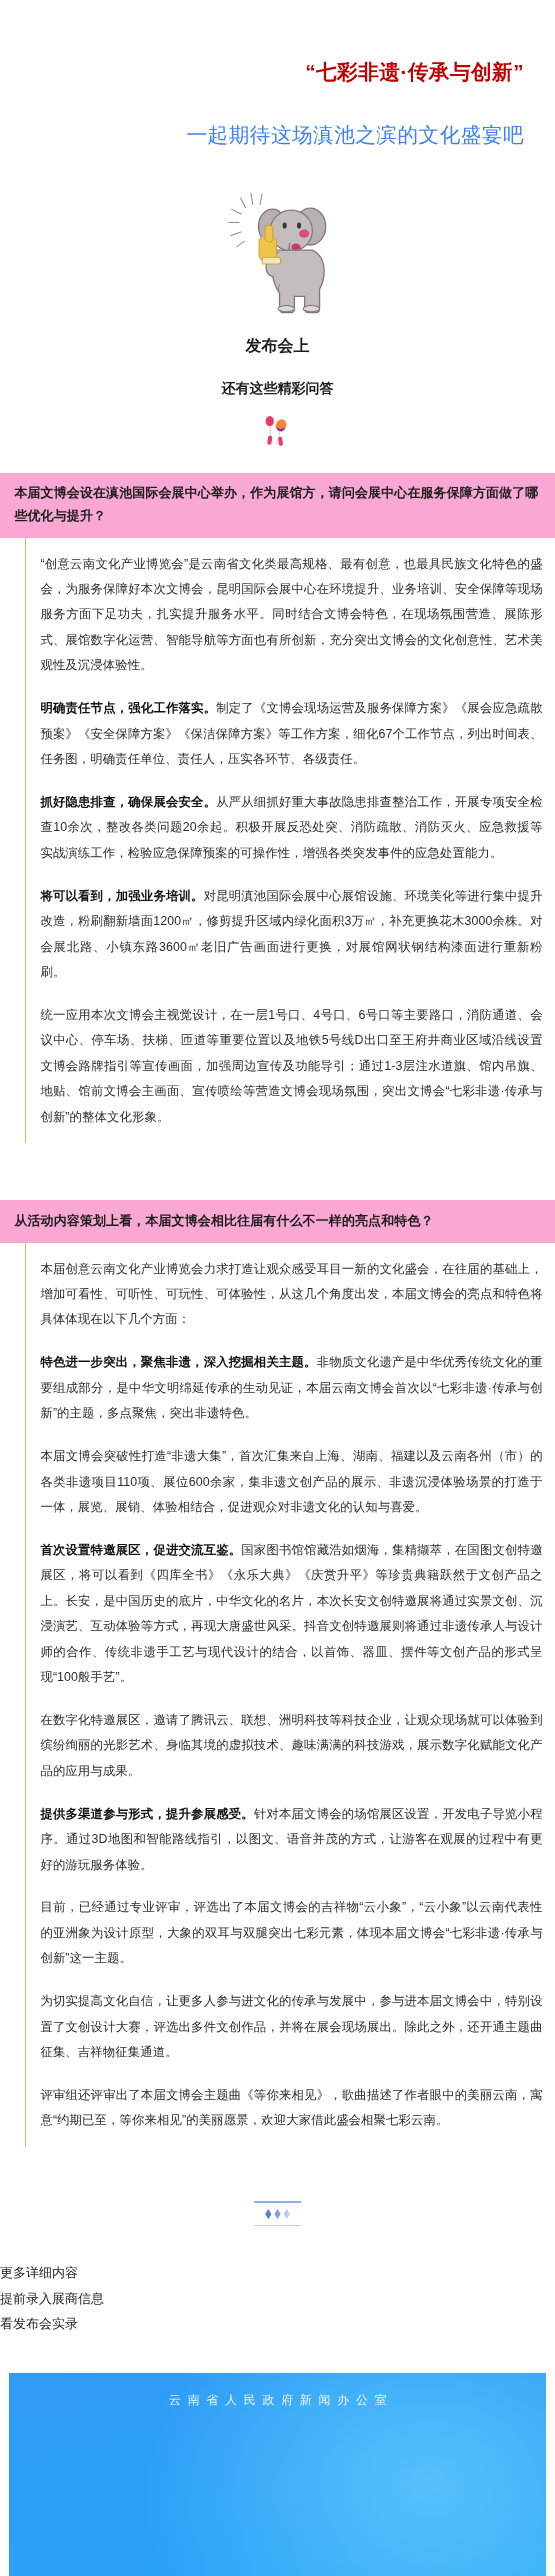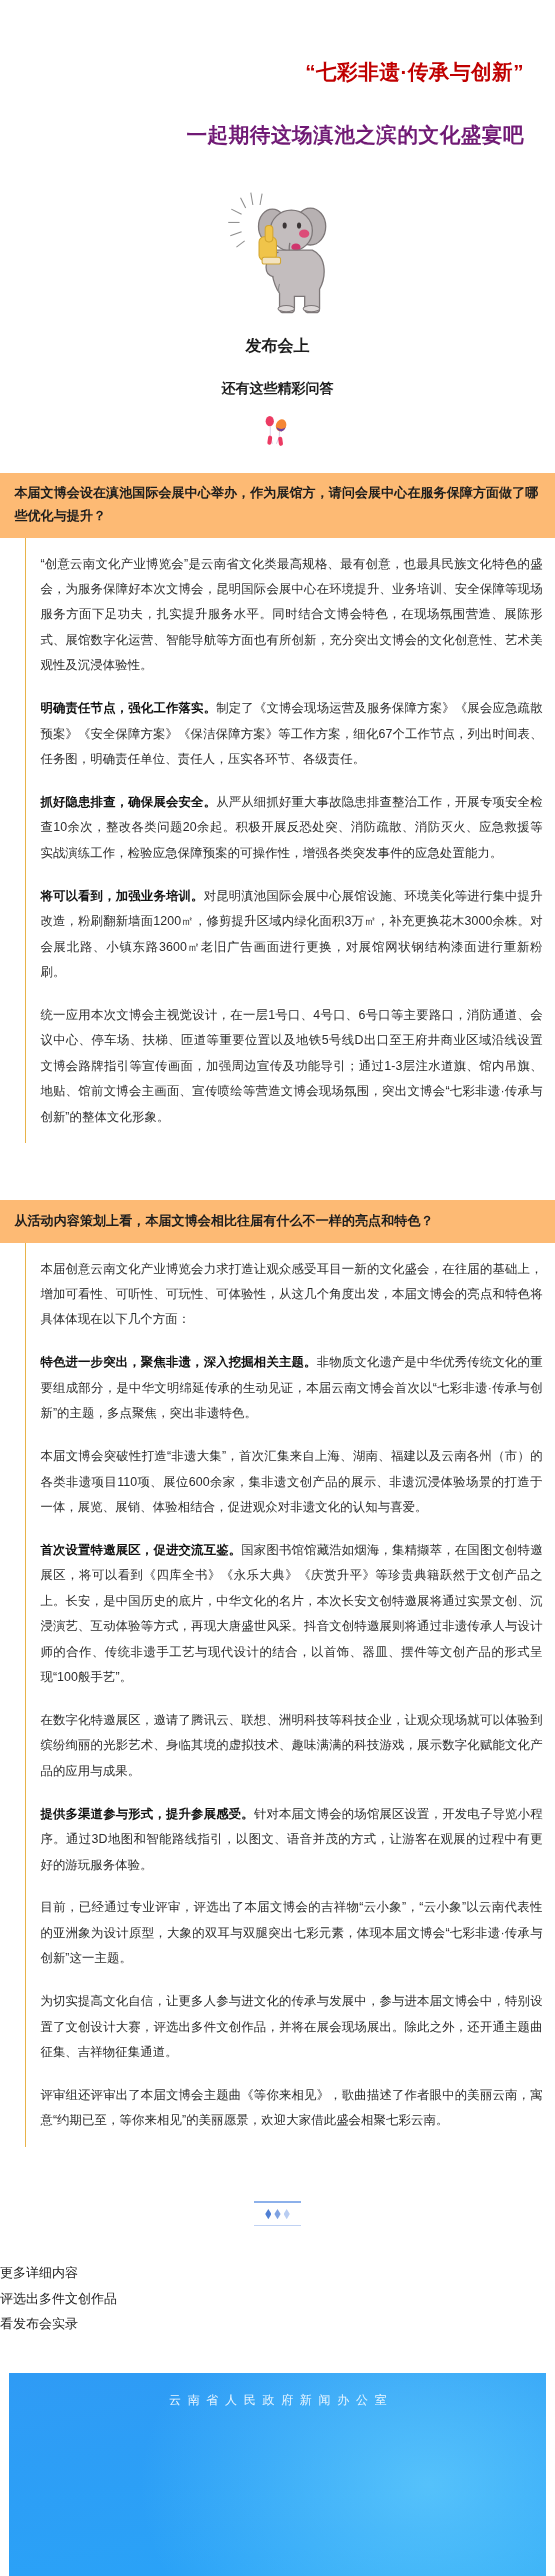--- a/index.html
+++ b/index.html
@@ -12,39 +12,39 @@
   }
   .page { width:555px; margin:0 auto; background:#fff; position:relative; }
 
   
   .headline-block { padding: 57px 31px 0; text-align:right; }
   .headline-1 {
     font-size: 20.6px; font-weight: 700; color:#c00000;
     letter-spacing: 0.5px; line-height:1.5;
   }
   .headline-2 {
-    font-size: 20.6px; font-weight: 700; color:#701a75;
+    font-size: 20.6px; font-weight: 400; color:#3b82f6;
     letter-spacing: 0.5px; line-height:1.5; margin-top: 32px;
   }
 
   
   .mascot-wrap { text-align:center; margin-top: 35px; height: 139px; }
   .mascot { display:inline-block; }
 
   
   .subhead-block { text-align:center; padding-top: 9.3px; }
   .subhead-1 { font-size:16px; font-weight:700; color:#1d1d1d; line-height:1.5; }
   .subhead-2 { font-size:14px; font-weight:700; color:#1d1d1d; line-height:1.5; margin-top: 20px; }
 
   .balloon-wrap { text-align:center; margin-top: 15.5px; height: 34px; }
 
   
   .qa { margin-top: 24px; }
   .q-band {
-    background:#fdba74;
+    background:#f9a8d4;
     padding: 9.8px 14.4px 10.3px 14.4px;
     font-size: 13px; font-weight:700; color:#1d1d1d;
     line-height: 1.75; letter-spacing:0.1px;
   }
   .a-body {
     border-left: 1px solid #e8b34a;
     margin: 0 7.2px 0 25px;
     padding: 13.4px 5.2px 13.4px 14.4px;
   }
   .a-body p {
@@ -192,21 +192,21 @@
   </div>
 
   <div class="ornament">
     <div class="orn-line"></div>
     <div class="orn-dia"><i></i><i></i><i></i></div>
     <div class="orn-line b"></div>
   </div>
 
   <div class="scan-prompt">
     <div>更多详细内容</div>
-    <div>评选出多件文创作品</div>
+    <div>提前录入展商信息</div>
     <div>看发布会实录</div>
   </div>
 
   <div class="poster">
 
     <div class="p-org">云南省人民政府新闻办公室</div>
 
   </div>
 
 </div>

